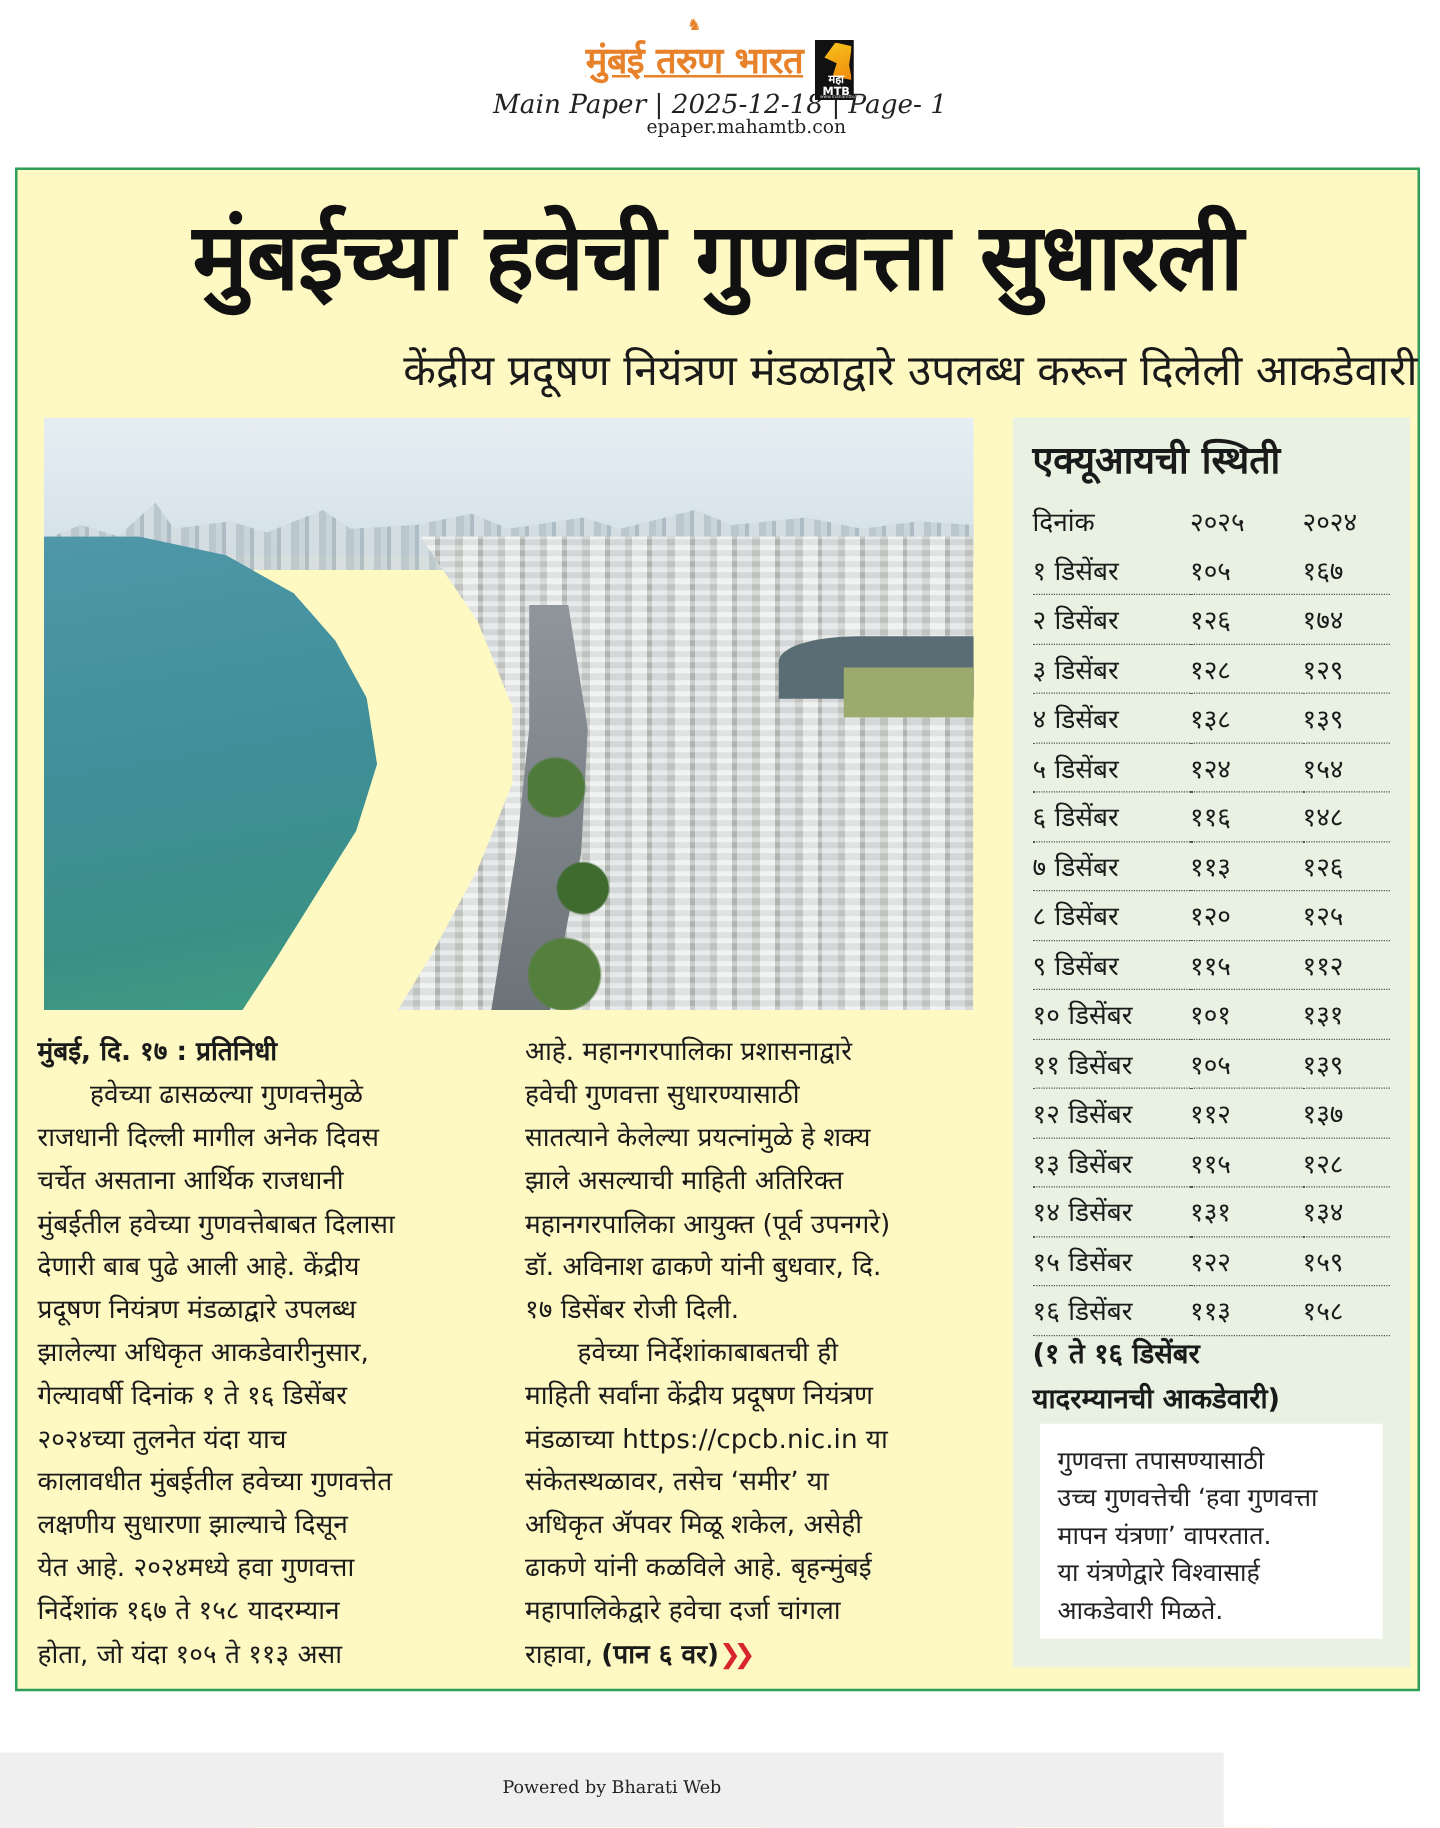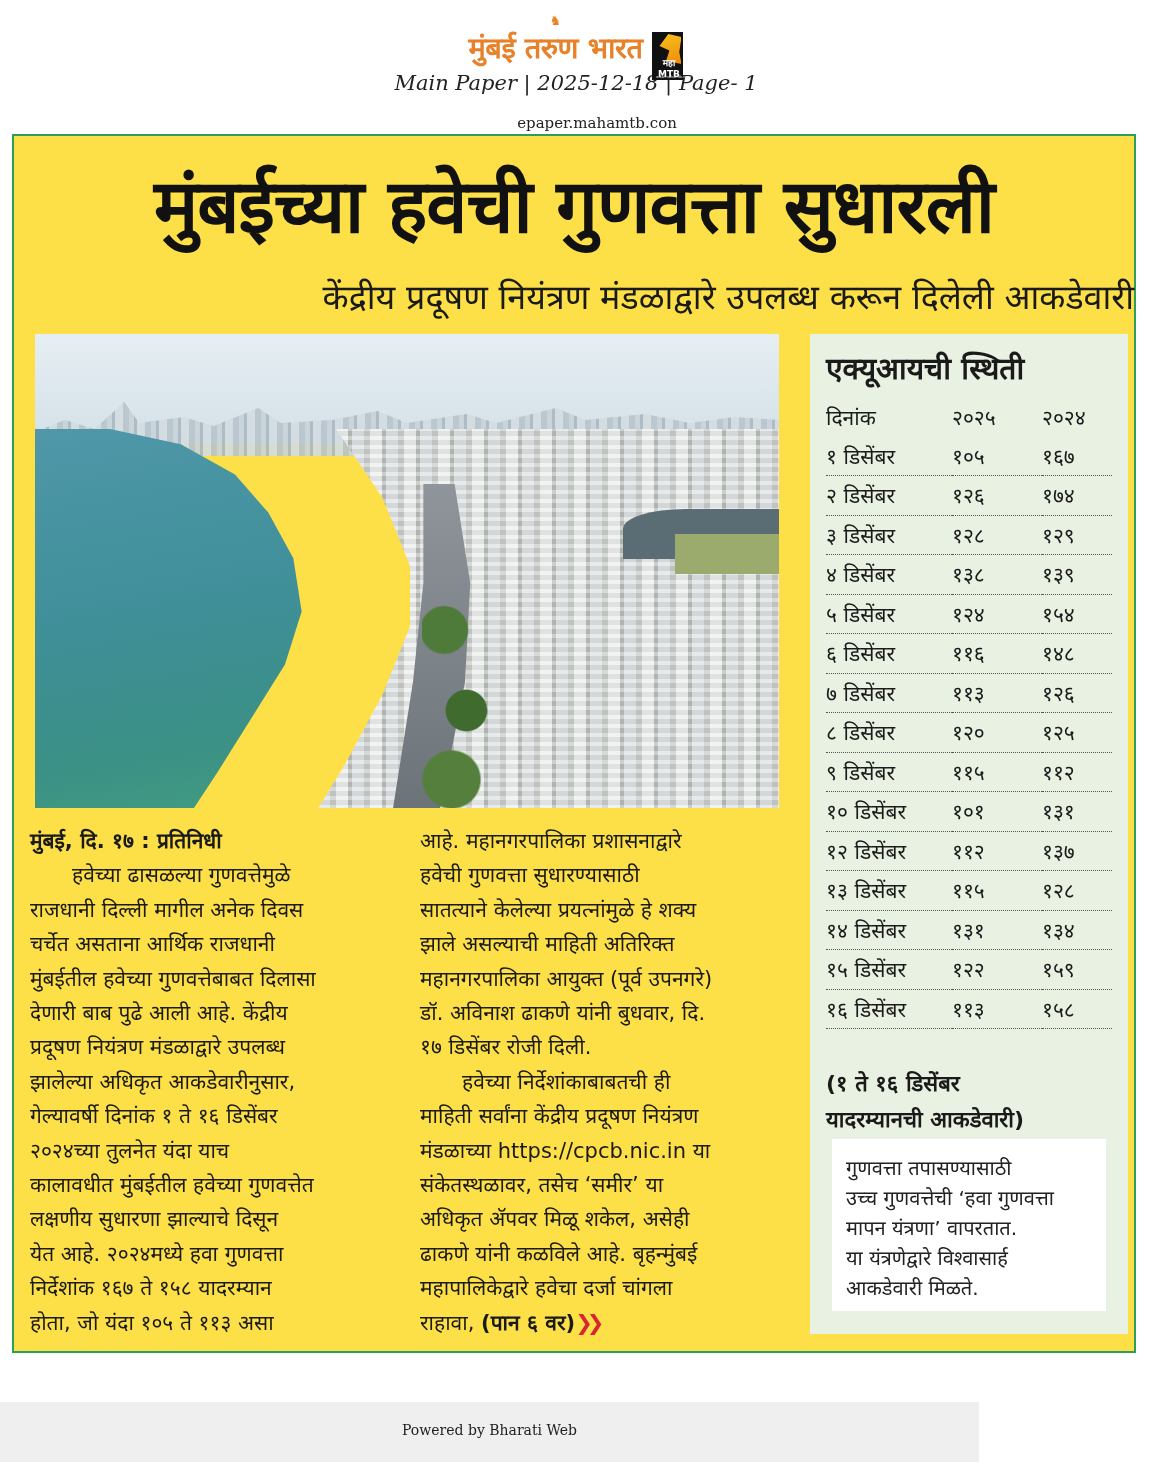--- a/index.html
+++ b/index.html
@@ -3,36 +3,36 @@
 <meta charset="utf-8">
 <style>
   html, body { margin:0; padding:0; }
   body { width:1152px; height:1462px; background:#ffffff; position:relative; overflow:hidden;
          font-family:"DejaVu Sans", sans-serif; color:#1a1a1a; }
 
   
   .masthead { position:absolute; left:0; top:14px; width:1152px; text-align:center; }
   .logo-row { display:flex; justify-content:center; align-items:center; gap:10px; height:56px; }
   .logo-text { font-family:"DejaVu Sans", sans-serif; font-weight:bold; font-size:29px; color:#e8822a;
-               letter-spacing:-0.5px; position:relative; top:4px; }
+               letter-spacing:-0.5px; position:relative; top:4px;text-decoration:underline; }
   .logo-lion { position:absolute; left:50%; top:-10px; margin-left:-6px; font-size:13px; color:#e8822a; }
   .logo-wrap { position:relative; }
   .mtb-badge { width:31px; height:48px; background:#111; position:relative; top:14px;text-align:center; }
   .mtb-badge .mtb-mark { position:absolute; right:2px; top:2px; width:22px; height:30px;
                          background:linear-gradient(160deg,#f7c21b 0%,#f08a0c 100%);
                          clip-path:polygon(40% 0,100% 10%,90% 60%,100% 100%,30% 90%,45% 55%,0 40%); }
   .mtb-badge .mtb-label { position:absolute; left:2px; top:24px; font-size:9px; font-weight:bold; color:#fff;
                           font-family:"DejaVu Sans", sans-serif; }
   .mtb-badge .mtb-url { position:absolute; left:1px; bottom:1px; width:40px; font-size:3.5px; color:#ddd; }
   .meta-line { font-family:"DejaVu Serif", serif; font-size:21px; color:#222; margin-top:4px; line-height:18px;font-style:italic; }
-  .meta-url { font-family:"DejaVu Serif", serif; font-size:15px; color:#222; line-height:18px; padding-left:42px;margin-top:22px; }
+  .meta-url { font-family:"DejaVu Serif", serif; font-size:15px; color:#222; line-height:18px; padding-left:42px; }
 
   
   .frame { position:absolute; left:12px; top:134px; width:1124px; height:1219px;
-           border:2px solid #2e9e5b; box-sizing:border-box; background:#fde047; }
+           border:2px solid #2e9e5b; box-sizing:border-box; background:#fef9c3; }
 
   .headline { position:absolute; left:0; top:28px; width:100%; text-align:center;
               font-family:"DejaVu Sans", sans-serif; font-weight:bold; font-size:74px; line-height:84px;
               color:#111; letter-spacing:-1px; }
   .subhead { position:absolute; left:0; top:140px; width:100%; text-align:right;
              font-family:"DejaVu Sans", sans-serif; font-size:34px; line-height:42px; color:#1a1a1a; }
 
   
   .photo { position:absolute; left:21px; top:198px; width:744px; height:474px; overflow:hidden; }
   .photo .sky { position:absolute; left:0; top:0; width:100%; height:110px;
@@ -220,20 +220,25 @@
             <td>९ डिसेंबर</td>
             <td>११५</td>
             <td>११२</td>
           </tr>
         <tr class="data">
             <td>१० डिसेंबर</td>
             <td>१०१</td>
             <td>१३१</td>
           </tr>
         <tr class="data">
+            <td>११ डिसेंबर</td>
+            <td>१०५</td>
+            <td>१३९</td>
+          </tr>
+        <tr class="data">
             <td>१२ डिसेंबर</td>
             <td>११२</td>
             <td>१३७</td>
           </tr>
         <tr class="data">
             <td>१३ डिसेंबर</td>
             <td>११५</td>
             <td>१२८</td>
           </tr>
         <tr class="data">

